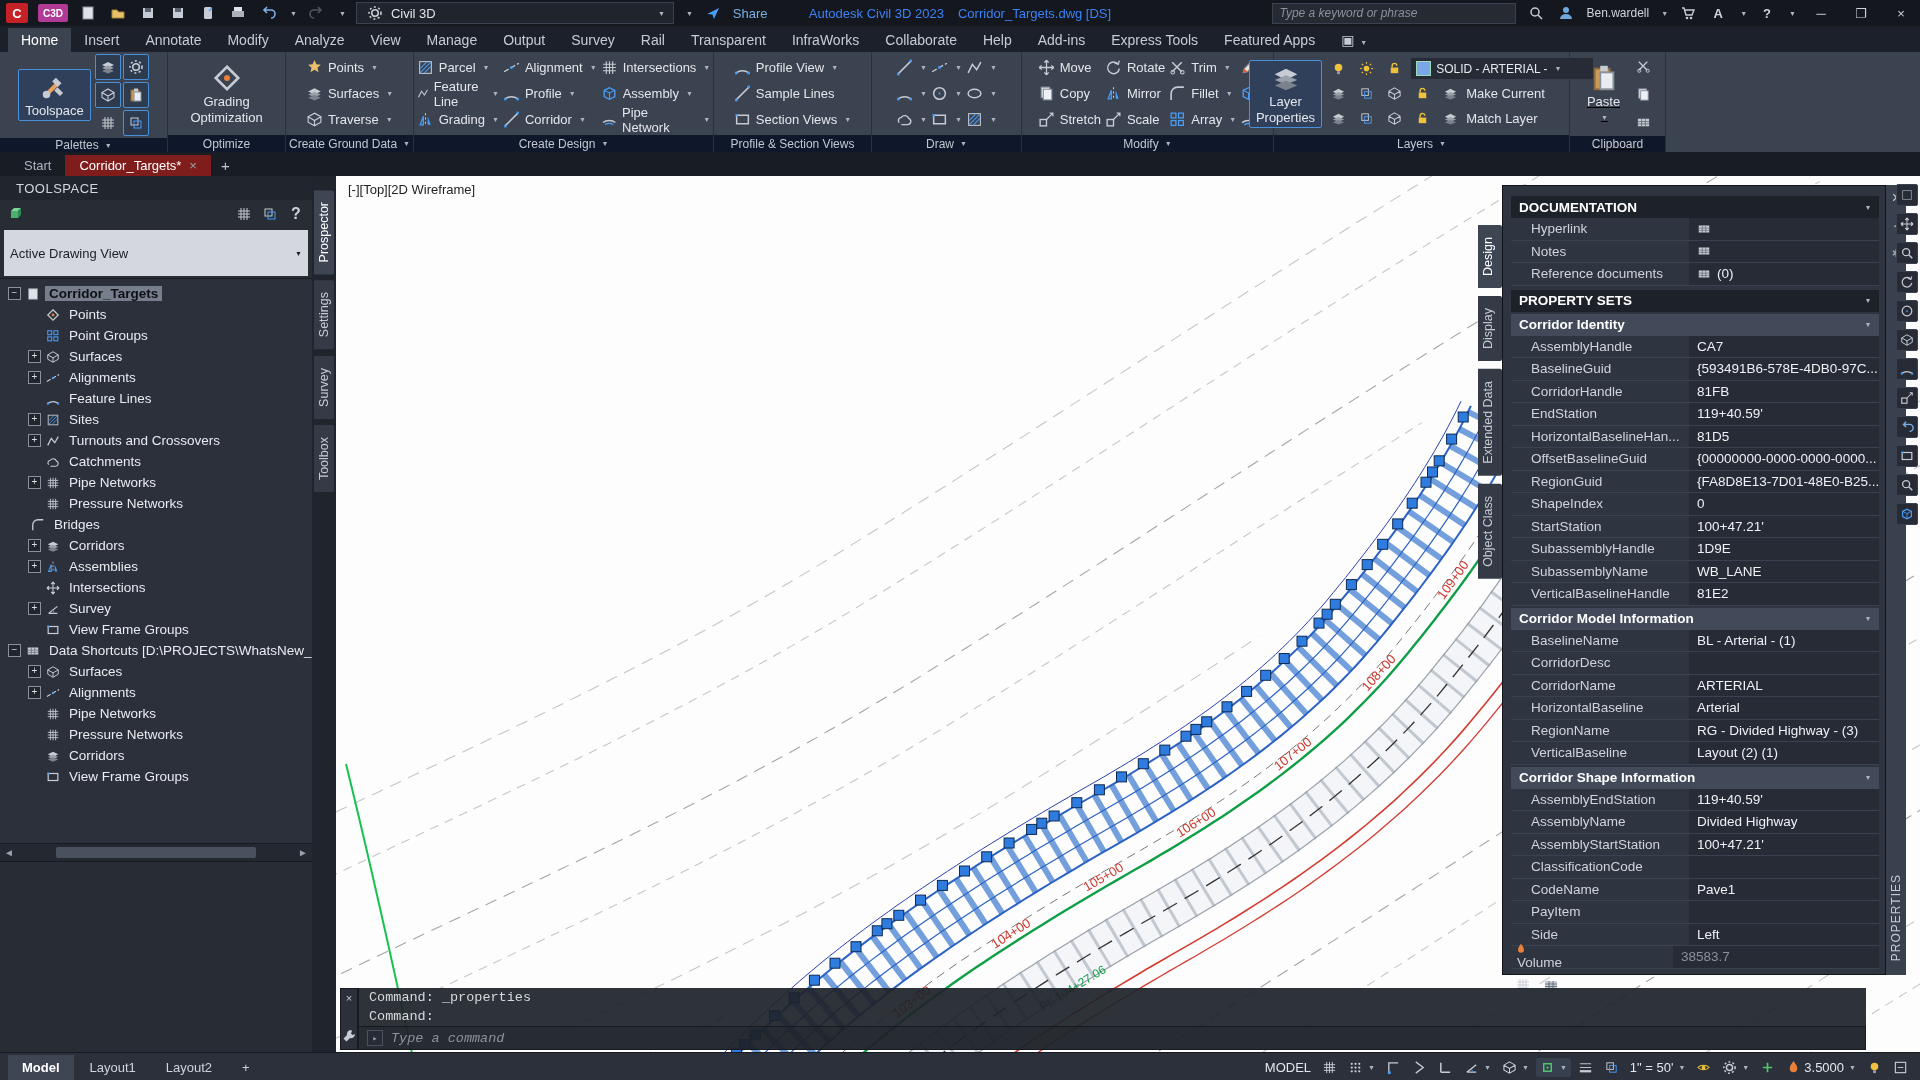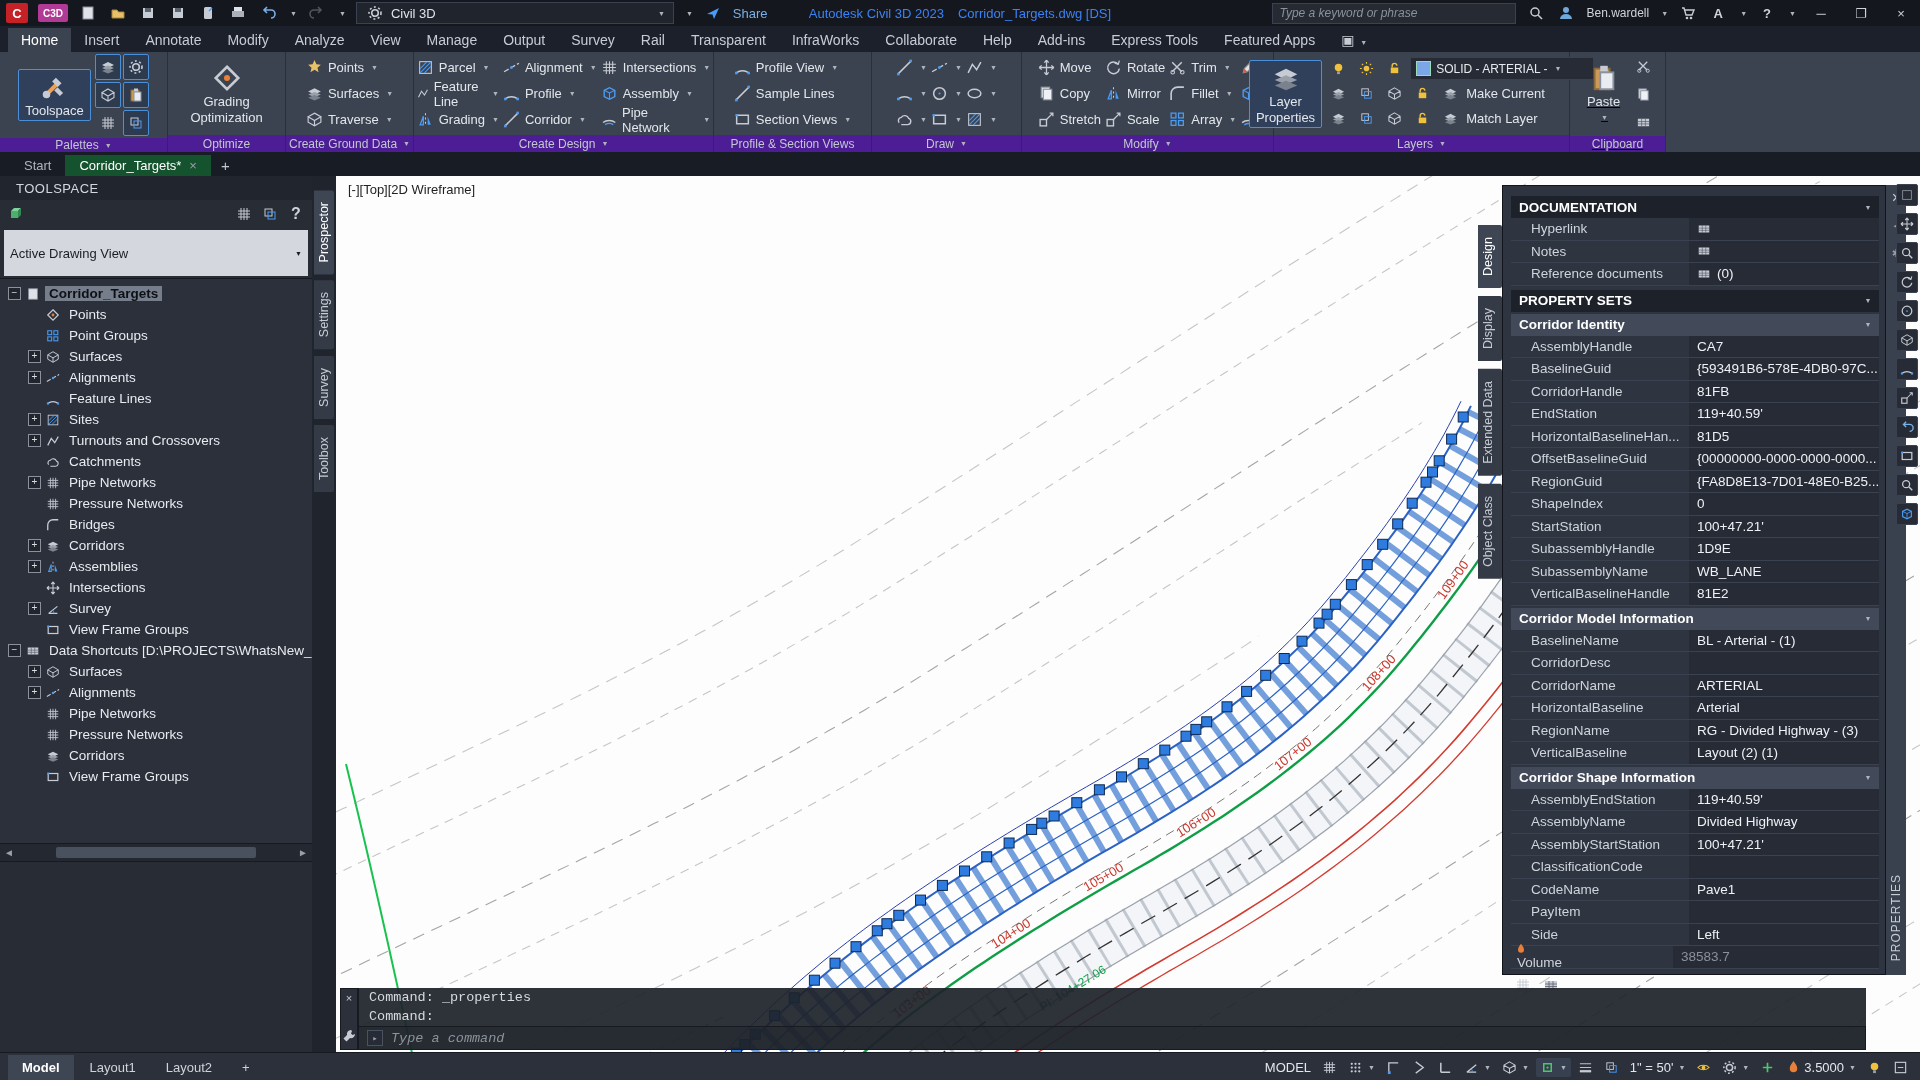--- a/index.html
+++ b/index.html
@@ -18,36 +18,36 @@
   #searchbox{display:flex;align-items:center;background:#252a33;border:1px solid #3a4150;height:19px;width:230px;padding:0 6px;color:#8c929c;font-style:italic;font-size:12px;}
   .winbtn{width:30px;height:24px;display:flex;align-items:center;justify-content:center;color:#cfd4db;font-size:13px;}
   
   #ribbontabs{position:absolute;left:0;top:26px;width:1920px;height:26px;background:#1c202a;display:flex;align-items:flex-end;padding-left:8px;box-sizing:border-box;}
   .rtab{padding:4px 13px;font-size:14px;color:#c7ccd4;}
   .rtab.active{background:#3b4250;color:#fff;}
   
   #ribbon{position:absolute;left:0;top:52px;width:1920px;height:100px;background:#3b4250;display:flex;}
   .rpanel{height:100px;border-right:1px solid #2a2f3a;display:flex;flex-direction:column;box-sizing:border-box;}
   .rpanel .content{flex:1;display:flex;align-items:center;justify-content:center;gap:4px;padding:2px 4px;}
-  .rpanel .plabel{height:17px;font-size:12px;color:#c2c8d1;display:flex;align-items:center;justify-content:center;gap:4px;background:#4c1d95;}
+  .rpanel .plabel{height:17px;font-size:12px;color:#c2c8d1;display:flex;align-items:center;justify-content:center;gap:4px;background:#0f172a;}
   .bigbtn{display:flex;flex-direction:column;align-items:center;justify-content:center;gap:2px;padding:2px 6px;color:#e3e7ec;font-size:13px;line-height:14px;text-align:center;border:1px solid transparent;border-radius:2px;}
   .bigbtn.on{border-color:#4a90d9;background:#31405a;}
   .srow{display:flex;align-items:center;gap:5px;color:#e3e7ec;font-size:13px;height:26px;}
   .col{display:flex;flex-direction:column;justify-content:center;}
   .minigrid{display:grid;grid-template-columns:26px 26px;grid-auto-rows:26px;gap:2px;}
   .mini{border:1px solid #4a90d9;border-radius:2px;display:flex;align-items:center;justify-content:center;background:#2e3a4e;}
   .mini.plain{border-color:transparent;background:transparent;}
   .iconbtn{display:flex;align-items:center;justify-content:center;width:24px;height:24px;}
   .layerrow{display:flex;align-items:center;gap:4px;height:24px;color:#e3e7ec;font-size:13px;}
   .layercombo{display:flex;align-items:center;gap:5px;background:#262b35;border:1px solid #3a4150;height:21px;padding:0 5px;width:172px;color:#e6eaef;font-size:12px;}
   .swatch{width:13px;height:13px;background:#7ba7e8;border:1px solid #9db;}
   
   #filetabs{position:absolute;left:0;top:152px;width:1920px;height:24px;background:#181c24;display:flex;align-items:flex-end;padding-left:10px;box-sizing:border-box;color:#aeb4bd;font-size:13px;}
   .ftab{padding:3px 14px;display:flex;gap:8px;align-items:center;}
-  .ftab.active{background:#14532d;color:#fff;}
+  .ftab.active{background:#7f1d1d;color:#fff;}
   .ftab .x{color:#9aa0aa;}
   .plus{padding:2px 10px;color:#c2c8d1;font-size:15px;}
   
   #work{position:absolute;left:0;top:176px;width:1920px;height:876px;}
   #canvas{position:absolute;left:336px;top:0;width:1584px;height:876px;background:#fdfdfd;}
   #vplabel{position:absolute;left:348px;top:6px;color:#222;font-size:13px;z-index:3;}
   
   #toolspace{position:absolute;left:0;top:0;width:312px;height:876px;background:#272c35;border-right:1px solid #11141a;display:flex;flex-direction:column;}
   #ts-title{height:24px;background:#21252e;color:#d4d8de;font-size:13px;display:flex;align-items:center;padding-left:16px;letter-spacing:.5px;}
   #ts-toolbar{height:28px;display:flex;align-items:center;padding:0 6px;gap:6px;background:#272c35;}
@@ -1049,21 +1049,21 @@
         </div>
         <div class="trow" style="padding-left: 28px;">
           <span class="expander none">+</span>
           <span>
             <svg width="14" height="14" viewBox="0 0 16 16">
               <path d="M2 5h12M2 8h12M2 11h12M5 2v12M8 2v12M11 2v12" stroke="#c7ccd4" stroke-width="1"></path>
             </svg>
           </span>
           <span class="lbl">Pressure Networks</span>
         </div>
-        <div class="trow" style="padding-left: 28px;">
+        <div class="trow" style="padding-left: 13px;">
           <span class="expander none">+</span>
           <span>
             <svg width="14" height="14" viewBox="0 0 16 16">
               <path d="M2 14 V8 a6 6 0 0 1 6-6 h6" fill="none" stroke="#c7ccd4" stroke-width="1.5"></path>
             </svg>
           </span>
           <span class="lbl">Bridges</span>
         </div>
         <div class="trow" style="padding-left: 28px;">
           <span class="expander">+</span>

